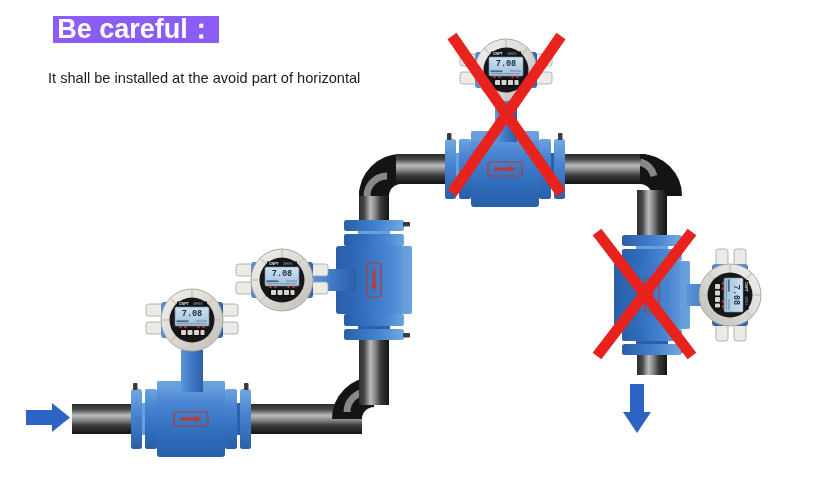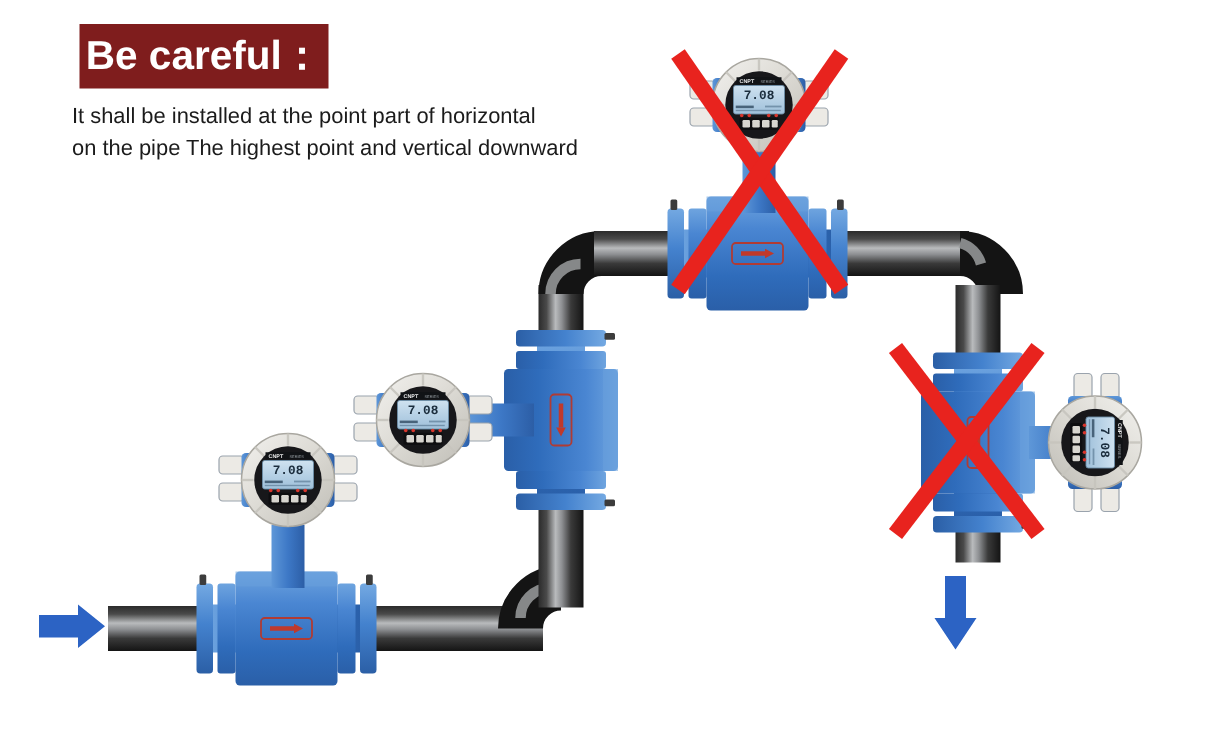--- a/index.html
+++ b/index.html
@@ -9,22 +9,22 @@
     background: #ffffff;
     font-family: "Liberation Sans", sans-serif;
     overflow: hidden;
     position: relative;
   }
   #stage { position:absolute; left:0; top:0; width:818px; height:489px; }
   svg.scene { position:absolute; left:0; top:0; width:818px; height:489px; }
 
   .banner {
     position:absolute; left:53px; top:16px;
-    width:166px; height:43px;
-    background:#7f1d1d;
+    width:166px; height:27px;
+    background:#8b5cf6;
     display:flex; align-items:center; justify-content:center;
   }
   .banner-text {
     color:#ffffff; font-size:27px; font-weight:bold;
     letter-spacing:0px; line-height:1;
     white-space:nowrap;
   }
   .note {
     position:absolute; left:48px; top:68px; width:380px;
     color:#1b1b1b; font-size:14.6px; line-height:21px;
@@ -251,17 +251,16 @@
     <g>
       <path d="M 644 384 L 644 412 L 651 412 L 637 433 L 623 412 L 630 412 L 630 384 Z" fill="#2c63c4"></path>
     </g>
   </svg>
 
   <div class="banner">
     <span class="banner-text">Be careful：</span>
   </div>
 
   <div class="note">
-    <div>It shall be installed at the point part of horizontal</div>
-    <div>on the pipe The highest point and vertical downward</div>
+    <div>It shall be installed at the avoid part of horizontal</div>
   </div>
 
 </div>
 
 </body></html>

